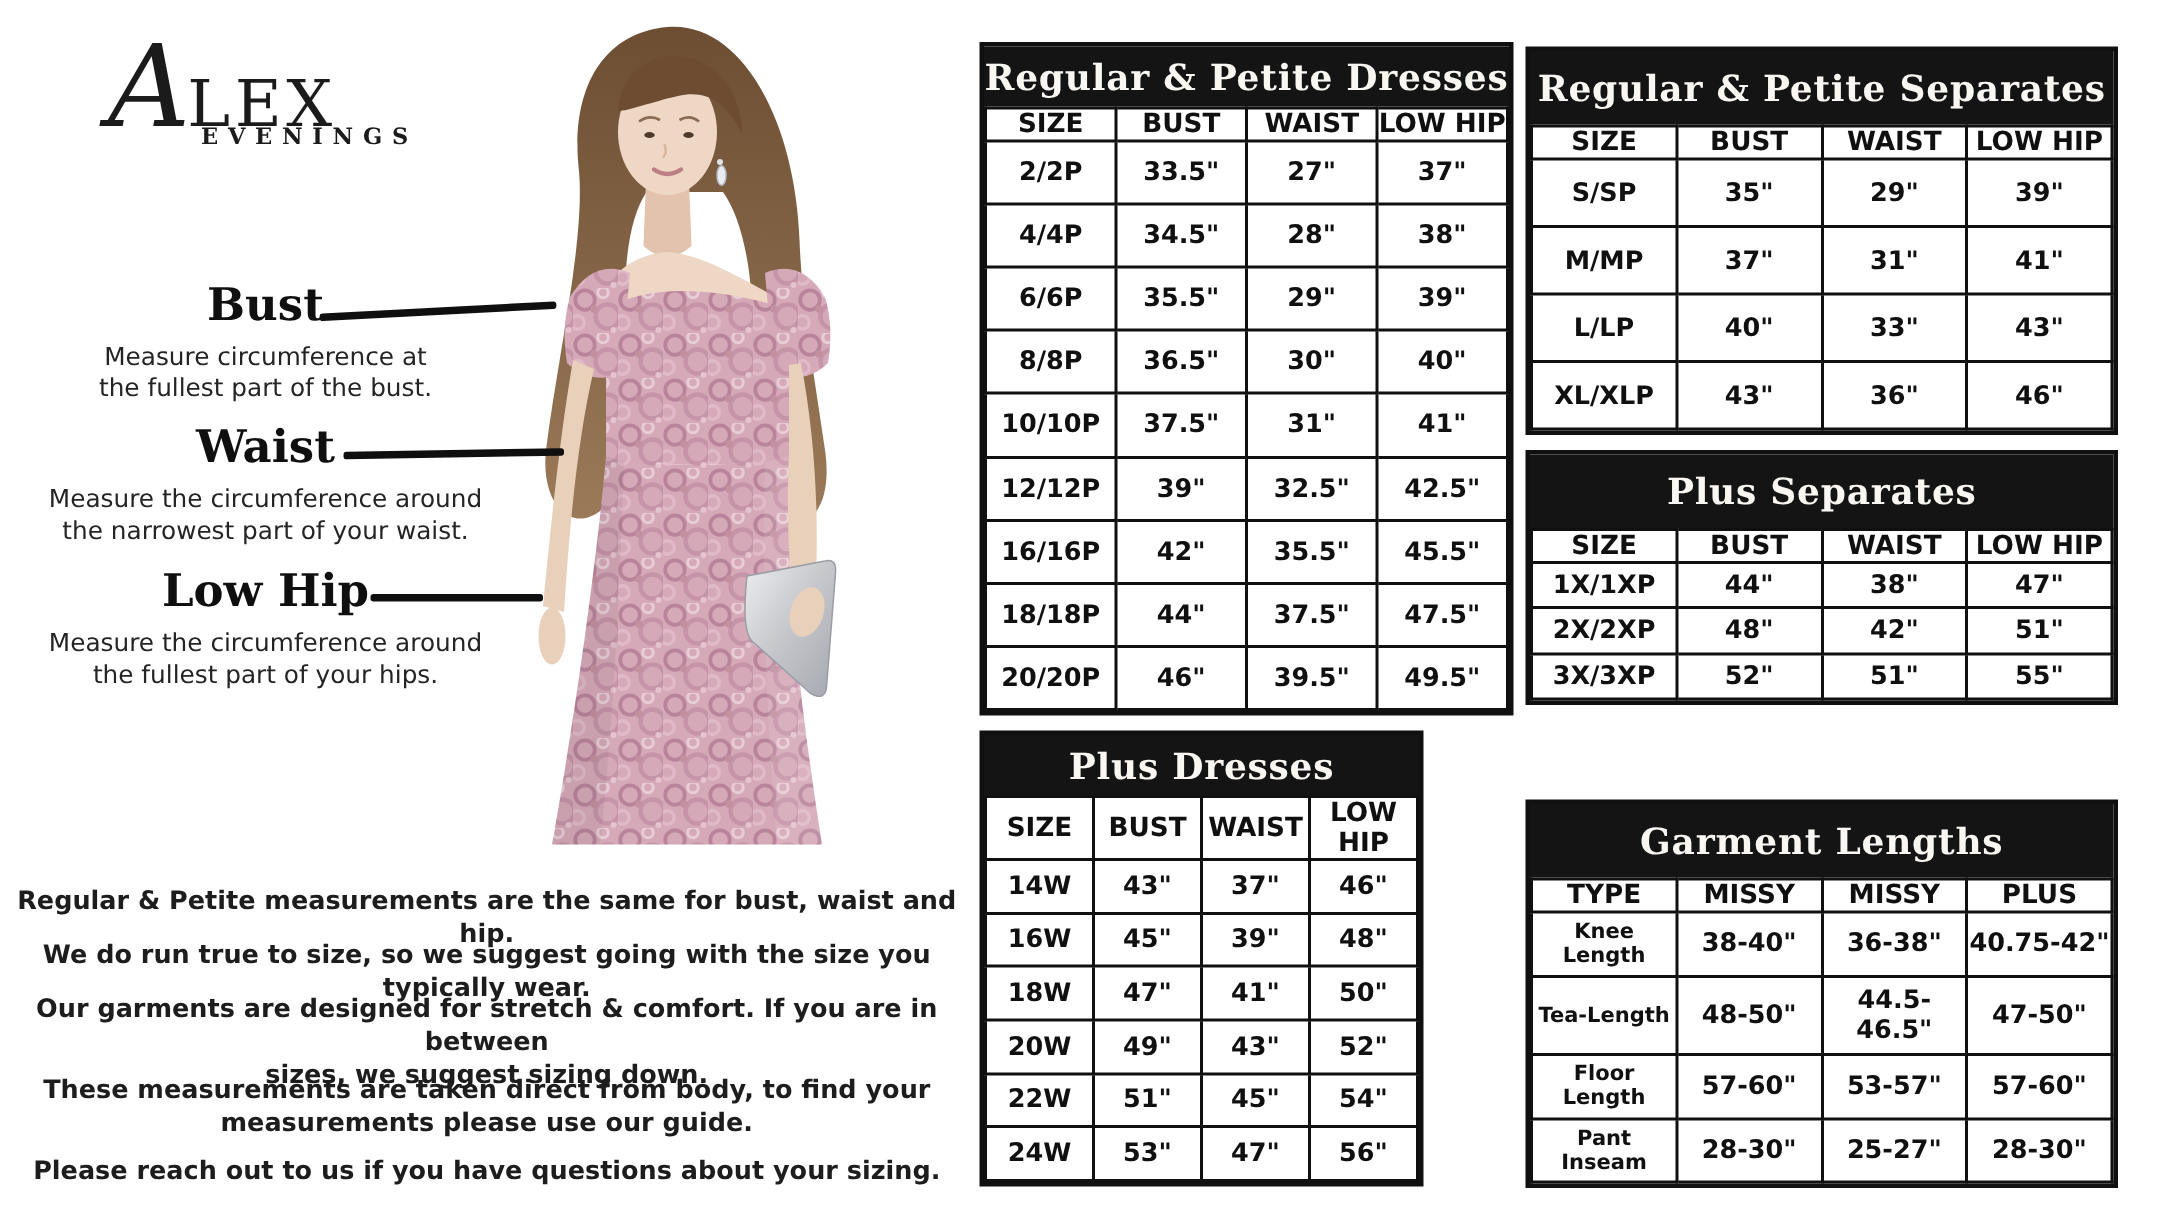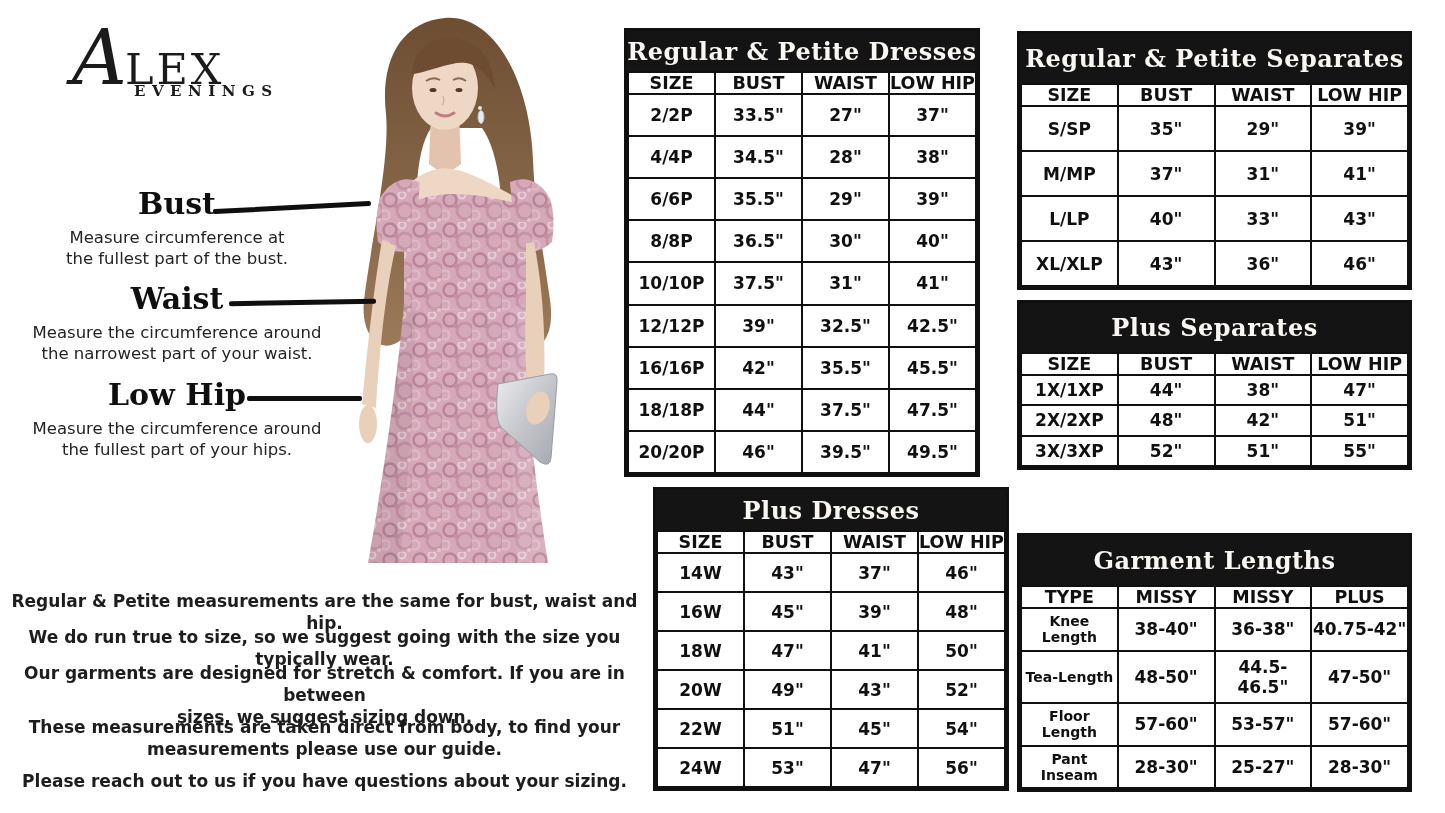--- a/index.html
+++ b/index.html
@@ -49,22 +49,22 @@
           box-sizing:border-box; display:flex; flex-direction:column; }
   .ttitle { background:#141414; color:#faf7f2; font-family:"DejaVu Serif", serif;
             font-weight:bold; display:flex; align-items:center; justify-content:center;
             letter-spacing:0.5px; flex:0 0 auto; }
   .card table { width:100%; flex:1 1 auto; border-collapse:collapse; table-layout:fixed; }
   .card th, .card td { border:2px solid #101010; text-align:center; font-weight:bold;
                        color:#101010; padding:0; }
   .card th { font-size:17.5px; }
   .card td { font-size:17px; }
 
-  #card-rp-dresses    { left:624px; top:28px;  width:356px; height:449px; }
-  #card-plus-dresses  { left:653px; top:487px; width:356px; height:304px; }
+  #card-rp-dresses    { left:653px; top:28px;  width:356px; height:449px; }
+  #card-plus-dresses  { left:653px; top:487px; width:296px; height:304px; }
   #card-rp-separates  { left:1017px; top:31px;  width:395px; height:259px; }
   #card-plus-separates{ left:1017px; top:300px; width:395px; height:170px; }
   #card-garment       { left:1017px; top:533px; width:395px; height:259px; }
 
   #card-rp-dresses .ttitle, #card-plus-dresses .ttitle { height:40px; font-size:24px; }
   #card-rp-separates .ttitle, #card-plus-separates .ttitle, #card-garment .ttitle
     { height:49px; font-size:24px; }
   #card-garment td:first-child { font-size:14px; }
 </style>
 </head>

